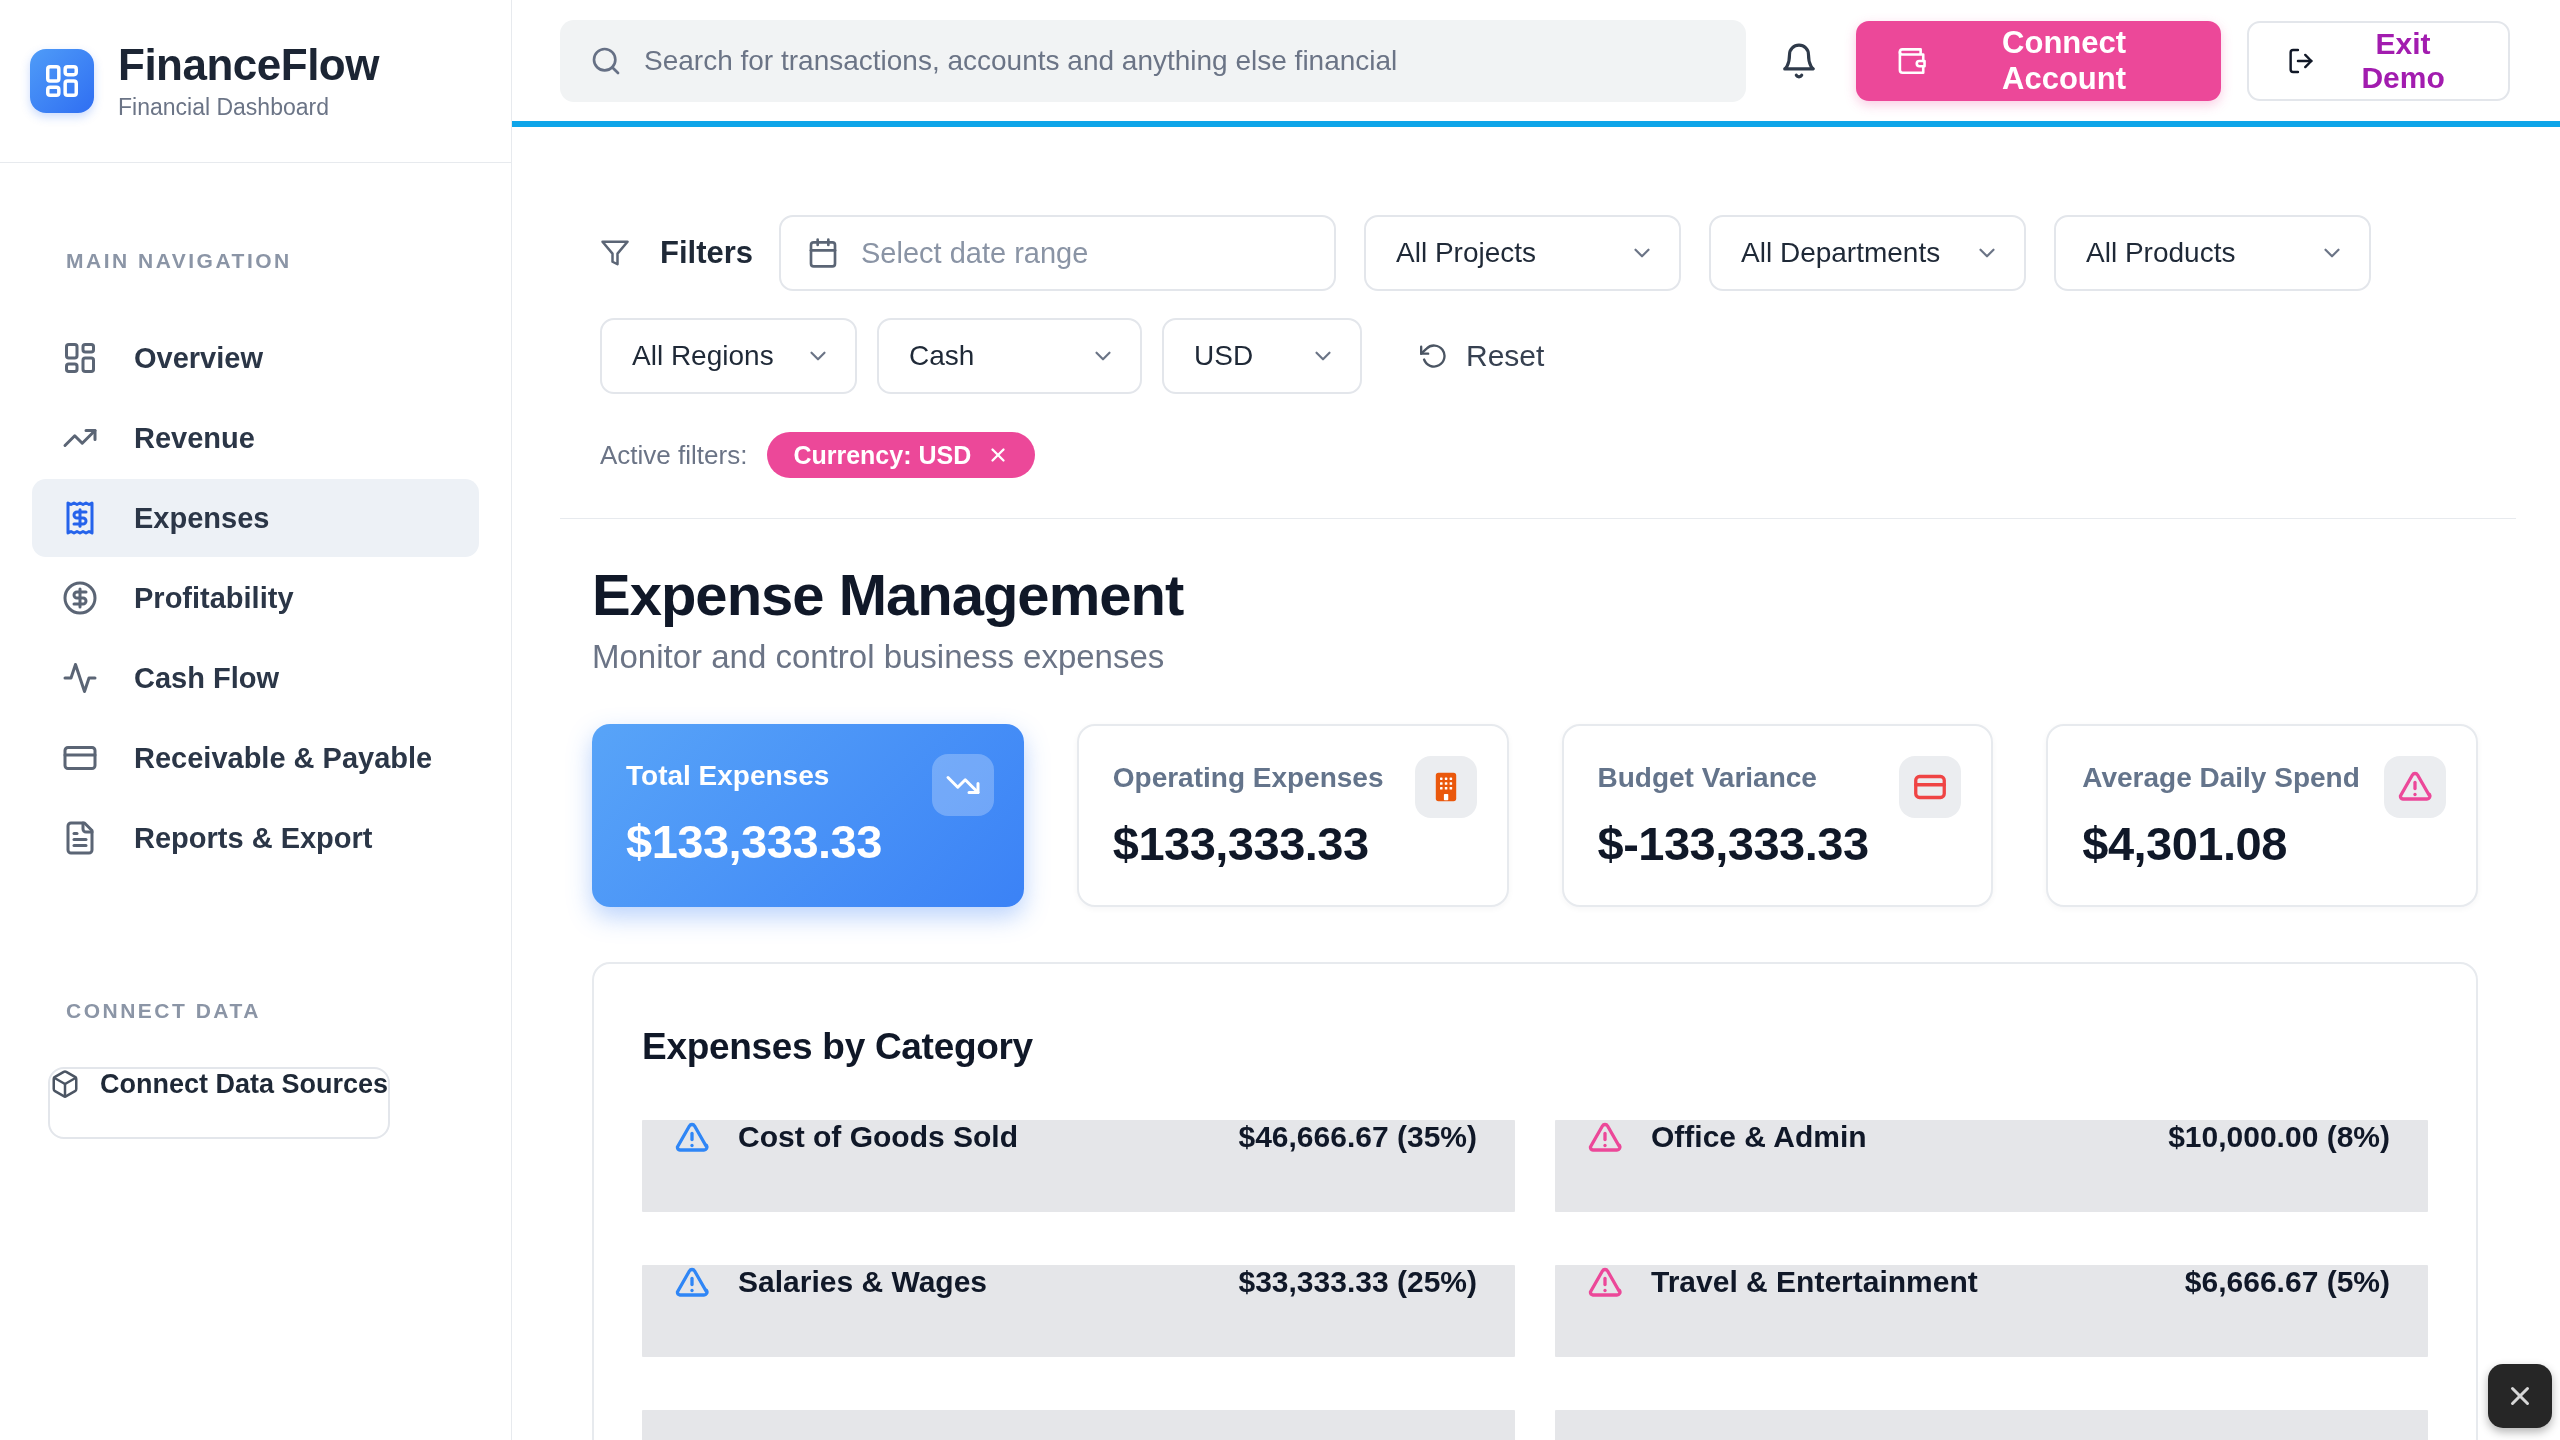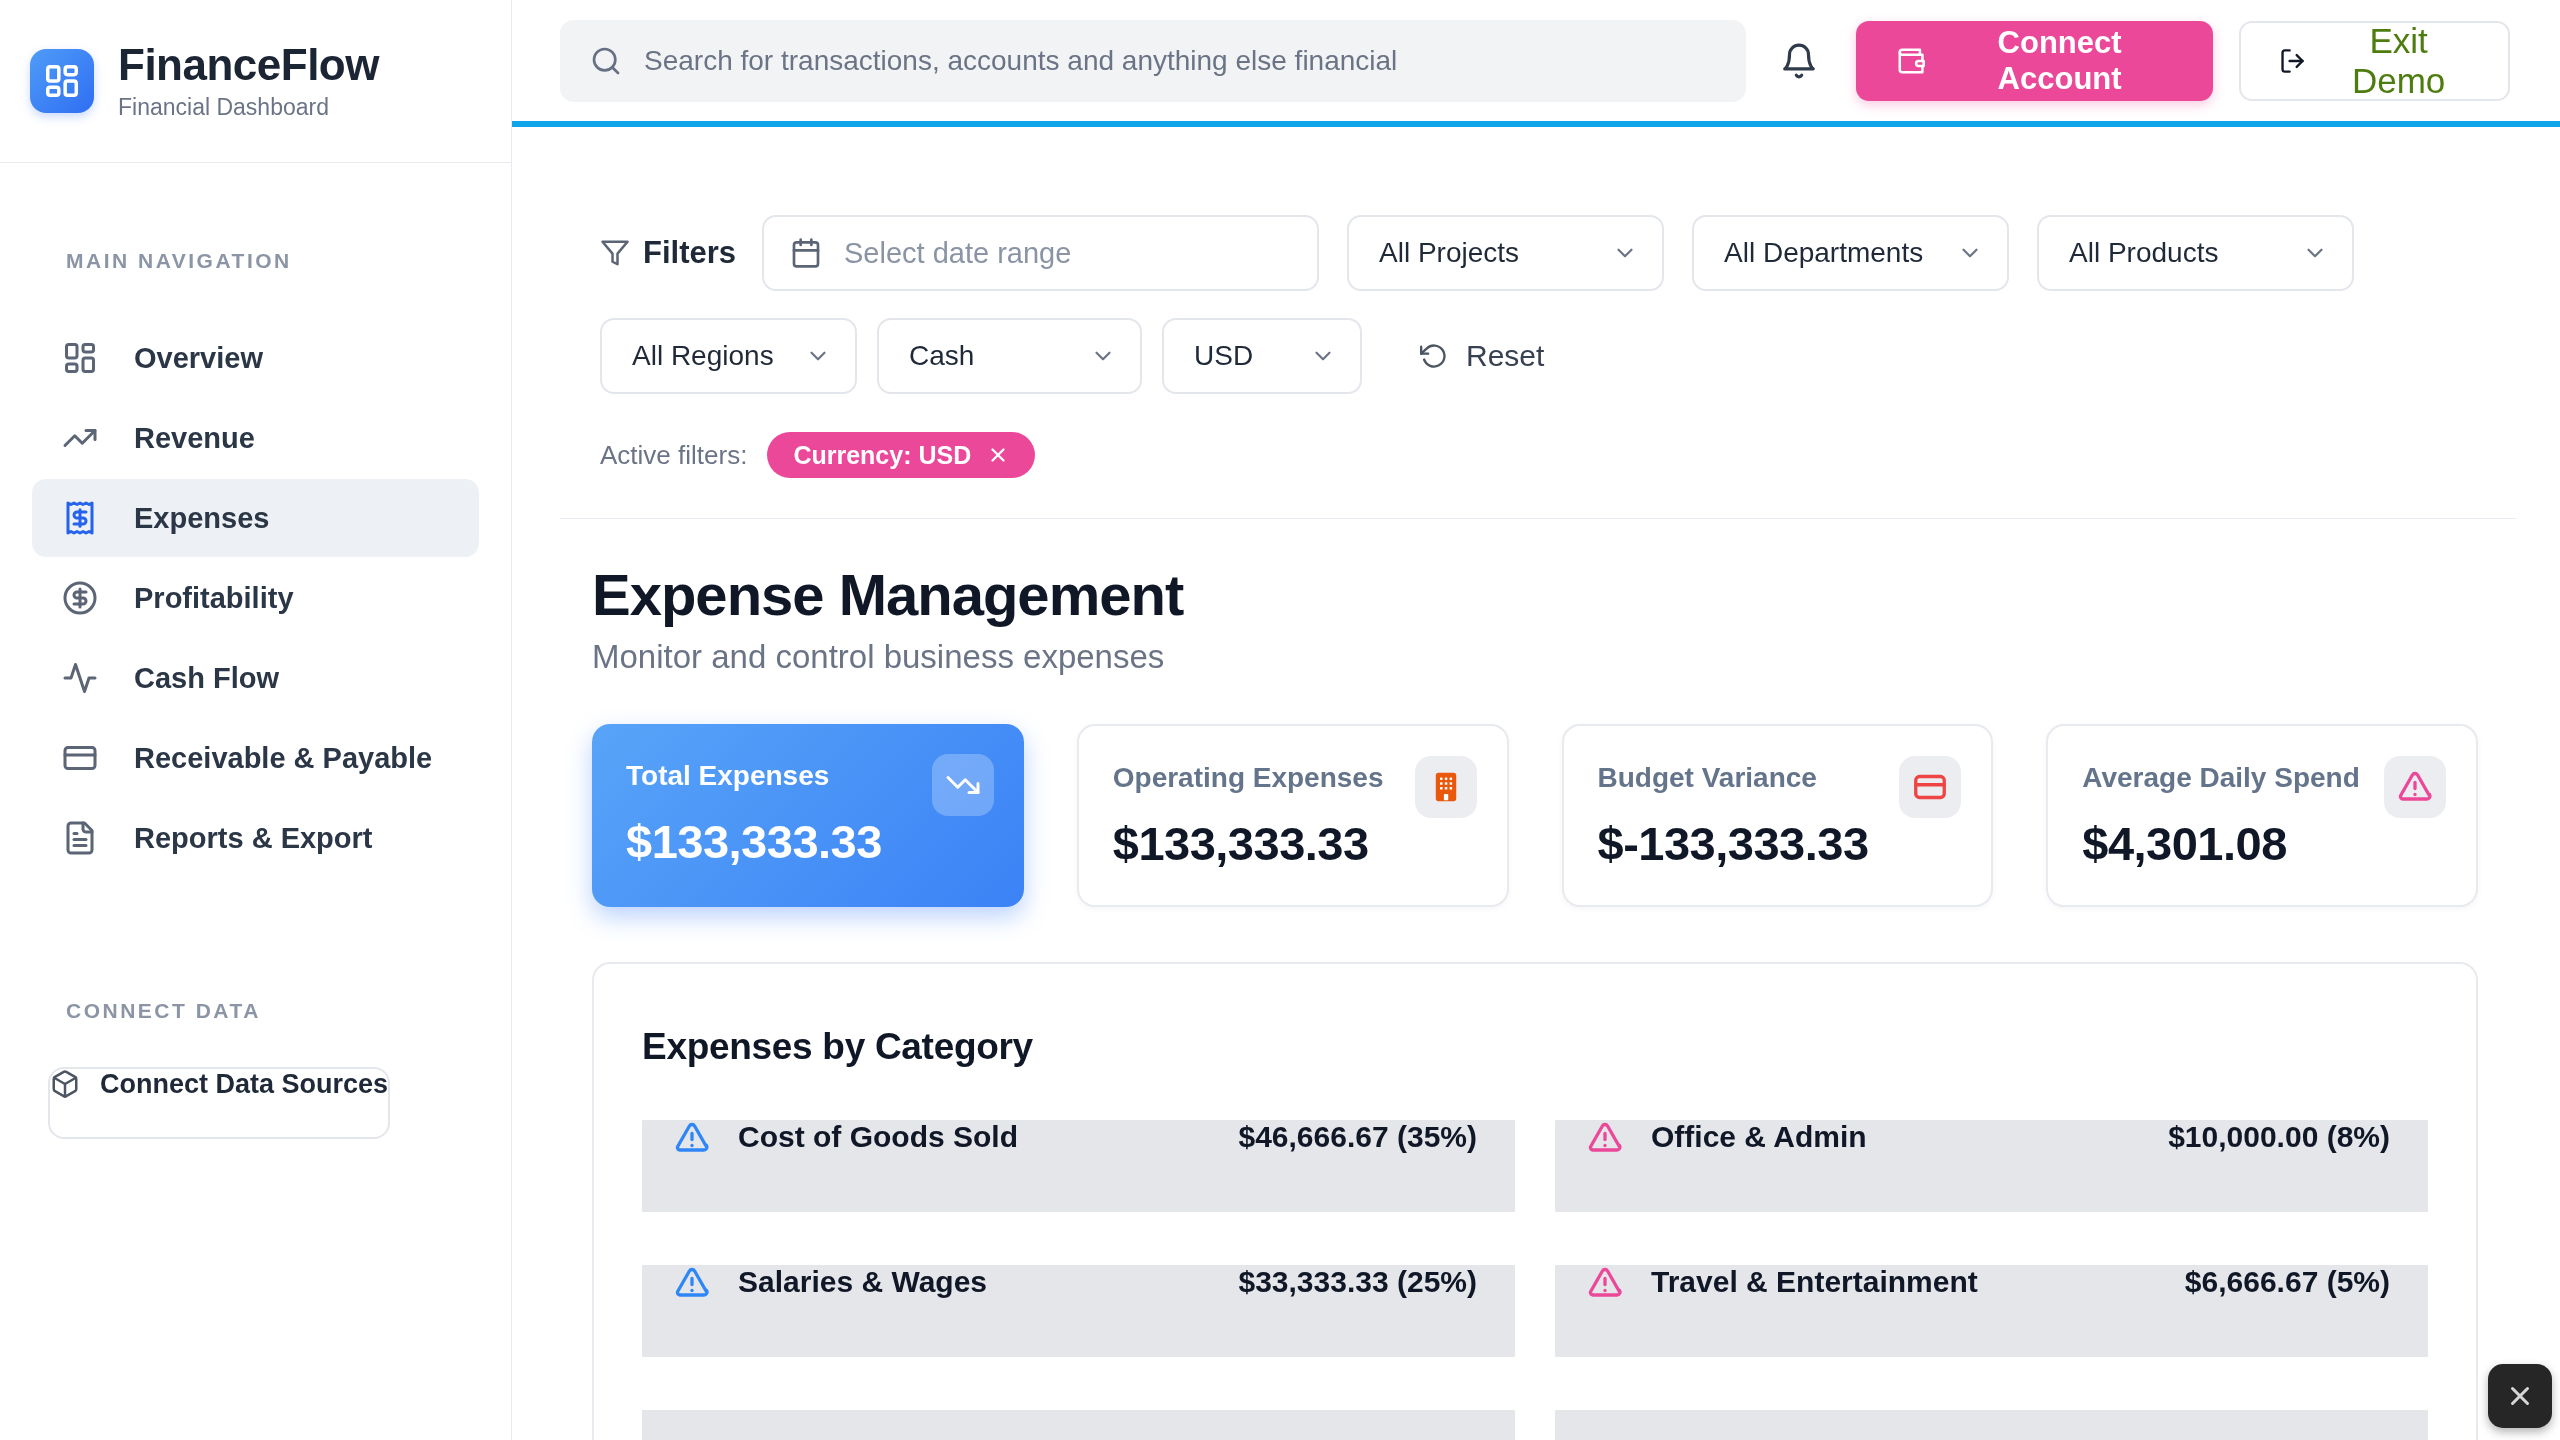--- a/index.html
+++ b/index.html
@@ -33,27 +33,27 @@
   .search-box svg { width:32px; height:32px; color:#667085; flex:0 0 auto; }
   .search-box input { flex:1; border:none; outline:none; background:transparent; font-family:"Liberation Sans",sans-serif; font-size:28px; color:#344054; }
   .search-box input::placeholder { color:#6b7486; }
   .bell-btn { margin-left:34px; background:none; border:none; cursor:pointer; display:flex; }
   .bell-btn svg { width:38px; height:38px; color:#2f3a4a; }
   .account-btn { margin-left:38px; height:80px; padding:0 40px; border:none; border-radius:13px; background:#ec4899; color:#fff; display:flex; align-items:center; gap:20px; cursor:pointer; box-shadow:0 4px 12px rgba(236,72,153,.28); }
   .account-btn svg { width:34px; height:34px; }
   .account-btn span { font-size:31px; font-weight:700; }
   .exit-btn { margin-left:26px; height:80px; padding:0 38px; background:#fff; border:2px solid #e3e6eb; border-radius:13px; display:flex; align-items:center; gap:20px; cursor:pointer; }
   .exit-btn svg { width:32px; height:32px; color:#111827; }
-  .exit-btn span { font-size:35px; font-weight:400; color:#4d7c0f; }
+  .exit-btn span { font-size:30px; font-weight:700; color:#a21caf; }
 
   
   .content { position:absolute; left:512px; top:127px; width:2048px; height:1313px; padding:88px 82px 0 80px; overflow:hidden; background:#fff; }
 
   .filter-row1, .filter-row2 { display:flex; align-items:center; }
-  .filters-label { display:flex; align-items:center; gap:13px; margin-left:8px; }
+  .filters-label { display:flex; align-items:center; gap:30px; margin-left:8px; }
   .filters-label svg { width:30px; height:30px; color:#5b6575; }
   .filters-label span { font-size:31px; font-weight:700; color:#1f2937; }
   .input-pill { height:76px; border:2px solid #e3e6eb; border-radius:14px; background:#fff; display:flex; align-items:center; cursor:pointer; }
   .date-pill { width:557px; margin-left:26px; padding:0 26px; gap:22px; }
   .date-pill svg { width:32px; height:32px; color:#5b6575; }
   .date-pill span { font-size:29px; color:#8a94a5; }
   .select-pill { justify-content:space-between; padding:0 24px 0 30px; }
   .select-pill .sel-text { font-size:28px; font-weight:500; color:#1f2937; }
   .select-pill svg { width:26px; height:26px; color:#6b7486; }
   .w-projects { width:317px; margin-left:28px; }

